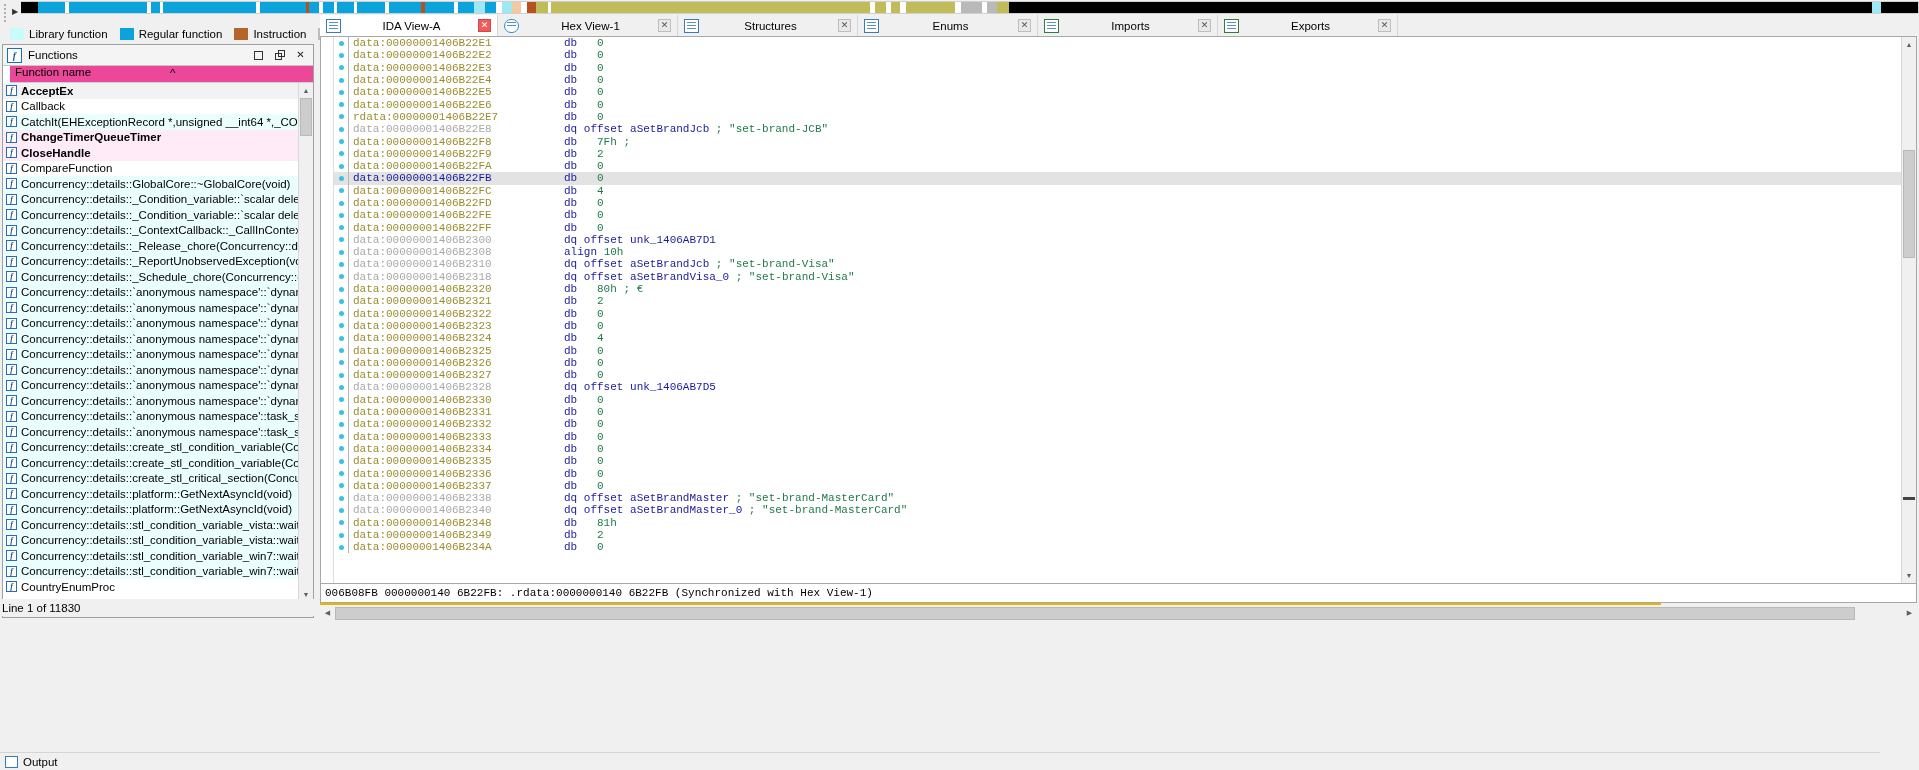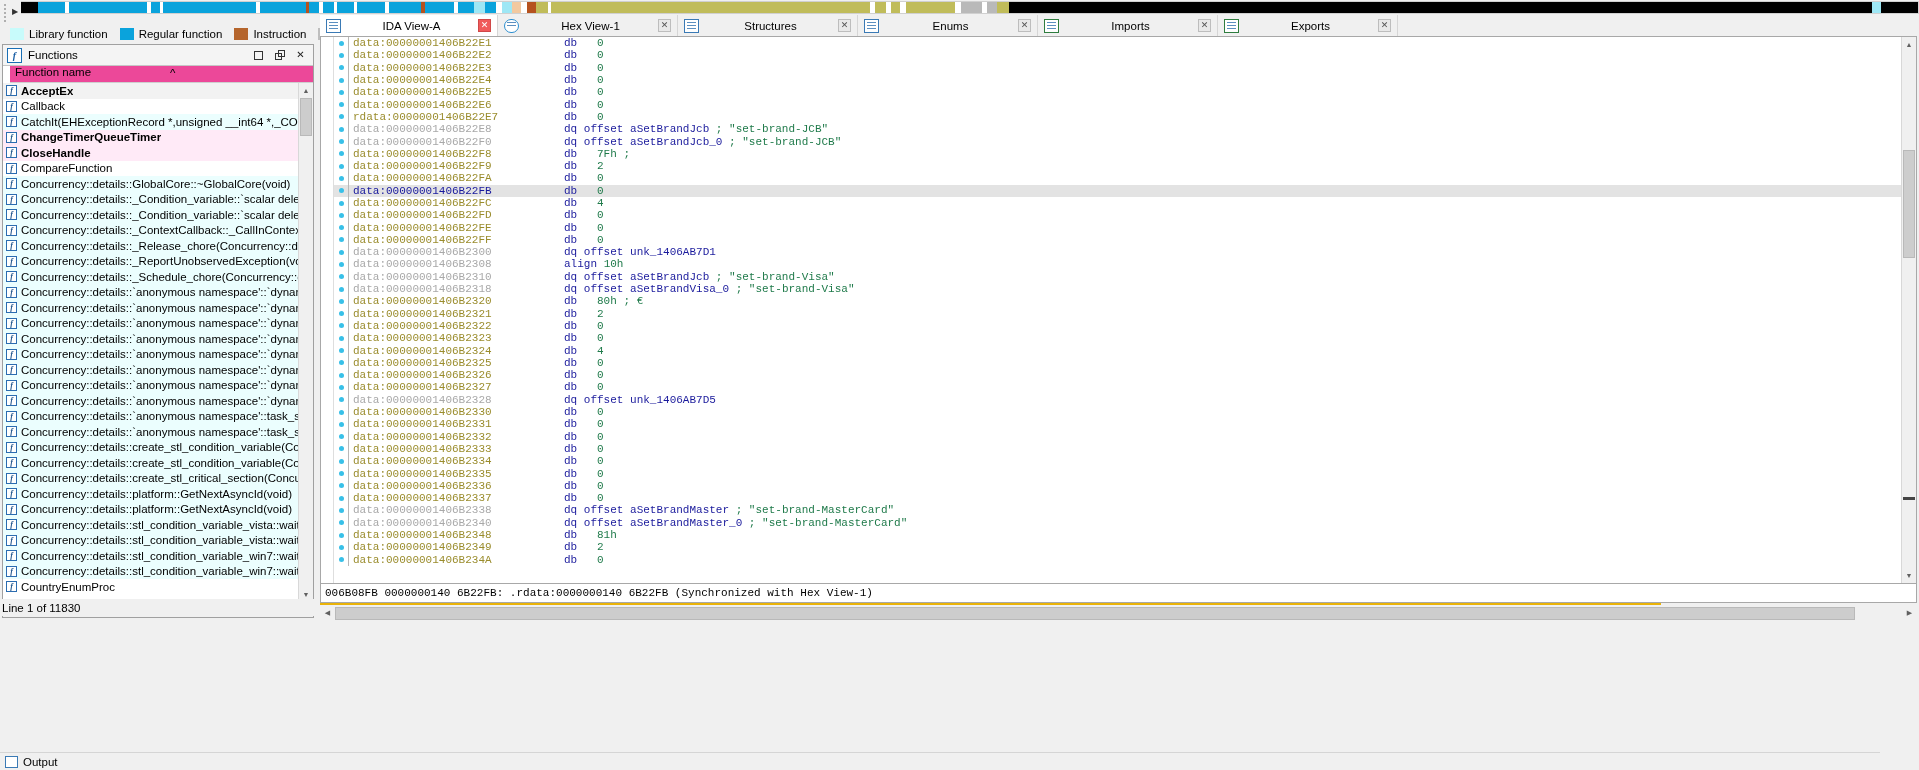--- a/index.html
+++ b/index.html
@@ -732,21 +732,20 @@
       <div class="arrows-gutter"></div>
       <div class="disasm-body" id="disasm-body">
           <div class="dline"><span class="dot-col"><span class="dot"></span></span><span class="sepbar"></span><span class="addr">data:00000001406B22E1</span><span class="body-txt"><span class="kw-db">db</span>   <span class="kw-num">0</span></span></div>
           <div class="dline"><span class="dot-col"><span class="dot"></span></span><span class="sepbar"></span><span class="addr">data:00000001406B22E2</span><span class="body-txt"><span class="kw-db">db</span>   <span class="kw-num">0</span></span></div>
           <div class="dline"><span class="dot-col"><span class="dot"></span></span><span class="sepbar"></span><span class="addr">data:00000001406B22E3</span><span class="body-txt"><span class="kw-db">db</span>   <span class="kw-num">0</span></span></div>
           <div class="dline"><span class="dot-col"><span class="dot"></span></span><span class="sepbar"></span><span class="addr">data:00000001406B22E4</span><span class="body-txt"><span class="kw-db">db</span>   <span class="kw-num">0</span></span></div>
           <div class="dline"><span class="dot-col"><span class="dot"></span></span><span class="sepbar"></span><span class="addr">data:00000001406B22E5</span><span class="body-txt"><span class="kw-db">db</span>   <span class="kw-num">0</span></span></div>
           <div class="dline"><span class="dot-col"><span class="dot"></span></span><span class="sepbar"></span><span class="addr">data:00000001406B22E6</span><span class="body-txt"><span class="kw-db">db</span>   <span class="kw-num">0</span></span></div>
           <div class="dline"><span class="dot-col"><span class="dot"></span></span><span class="sepbar"></span><span class="addr">rdata:00000001406B22E7</span><span class="body-txt"><span class="kw-db">db</span>   <span class="kw-num">0</span></span></div>
           <div class="dline"><span class="dot-col"><span class="dot"></span></span><span class="sepbar"></span><span class="addr gray">data:00000001406B22E8</span><span class="body-txt"><span class="kw-offset">dq offset</span> <span class="kw-name">aSetBrandJcb</span> <span class="kw-cmt">; "set-brand-JCB"</span></span></div>
-          <div class="dline"><span class="dot-col"><span class="dot"></span></span><span class="sepbar"></span><span class="addr gray">data:00000001406B22F0</span><span class="body-txt"><span class="kw-offset">dq offset</span> <span class="kw-name">aSetBrandJcb_0</span> <span class="kw-cmt">; "set-brand-JCB"</span></span></div>
           <div class="dline"><span class="dot-col"><span class="dot"></span></span><span class="sepbar"></span><span class="addr">data:00000001406B22F8</span><span class="body-txt"><span class="kw-db">db</span>   <span class="kw-num">7Fh</span> <span class="kw-cmt">;</span></span></div>
           <div class="dline"><span class="dot-col"><span class="dot"></span></span><span class="sepbar"></span><span class="addr">data:00000001406B22F9</span><span class="body-txt"><span class="kw-db">db</span>   <span class="kw-num">2</span></span></div>
           <div class="dline"><span class="dot-col"><span class="dot"></span></span><span class="sepbar"></span><span class="addr">data:00000001406B22FA</span><span class="body-txt"><span class="kw-db">db</span>   <span class="kw-num">0</span></span></div>
           <div class="dline hl"><span class="dot-col"><span class="dot"></span></span><span class="sepbar"></span><span class="addr">data:00000001406B22FB</span><span class="body-txt"><span class="kw-db">db</span>   <span class="kw-num">0</span></span></div>
           <div class="dline"><span class="dot-col"><span class="dot"></span></span><span class="sepbar"></span><span class="addr">data:00000001406B22FC</span><span class="body-txt"><span class="kw-db">db</span>   <span class="kw-num">4</span></span></div>
           <div class="dline"><span class="dot-col"><span class="dot"></span></span><span class="sepbar"></span><span class="addr">data:00000001406B22FD</span><span class="body-txt"><span class="kw-db">db</span>   <span class="kw-num">0</span></span></div>
           <div class="dline"><span class="dot-col"><span class="dot"></span></span><span class="sepbar"></span><span class="addr">data:00000001406B22FE</span><span class="body-txt"><span class="kw-db">db</span>   <span class="kw-num">0</span></span></div>
           <div class="dline"><span class="dot-col"><span class="dot"></span></span><span class="sepbar"></span><span class="addr">data:00000001406B22FF</span><span class="body-txt"><span class="kw-db">db</span>   <span class="kw-num">0</span></span></div>
           <div class="dline"><span class="dot-col"><span class="dot"></span></span><span class="sepbar"></span><span class="addr gray">data:00000001406B2300</span><span class="body-txt"><span class="kw-offset">dq offset</span> <span class="kw-name">unk_1406AB7D1</span></span></div>
           <div class="dline"><span class="dot-col"><span class="dot"></span></span><span class="sepbar"></span><span class="addr gray">data:00000001406B2308</span><span class="body-txt"><span class="kw-align">align</span> <span class="kw-num">10h</span></span></div>

